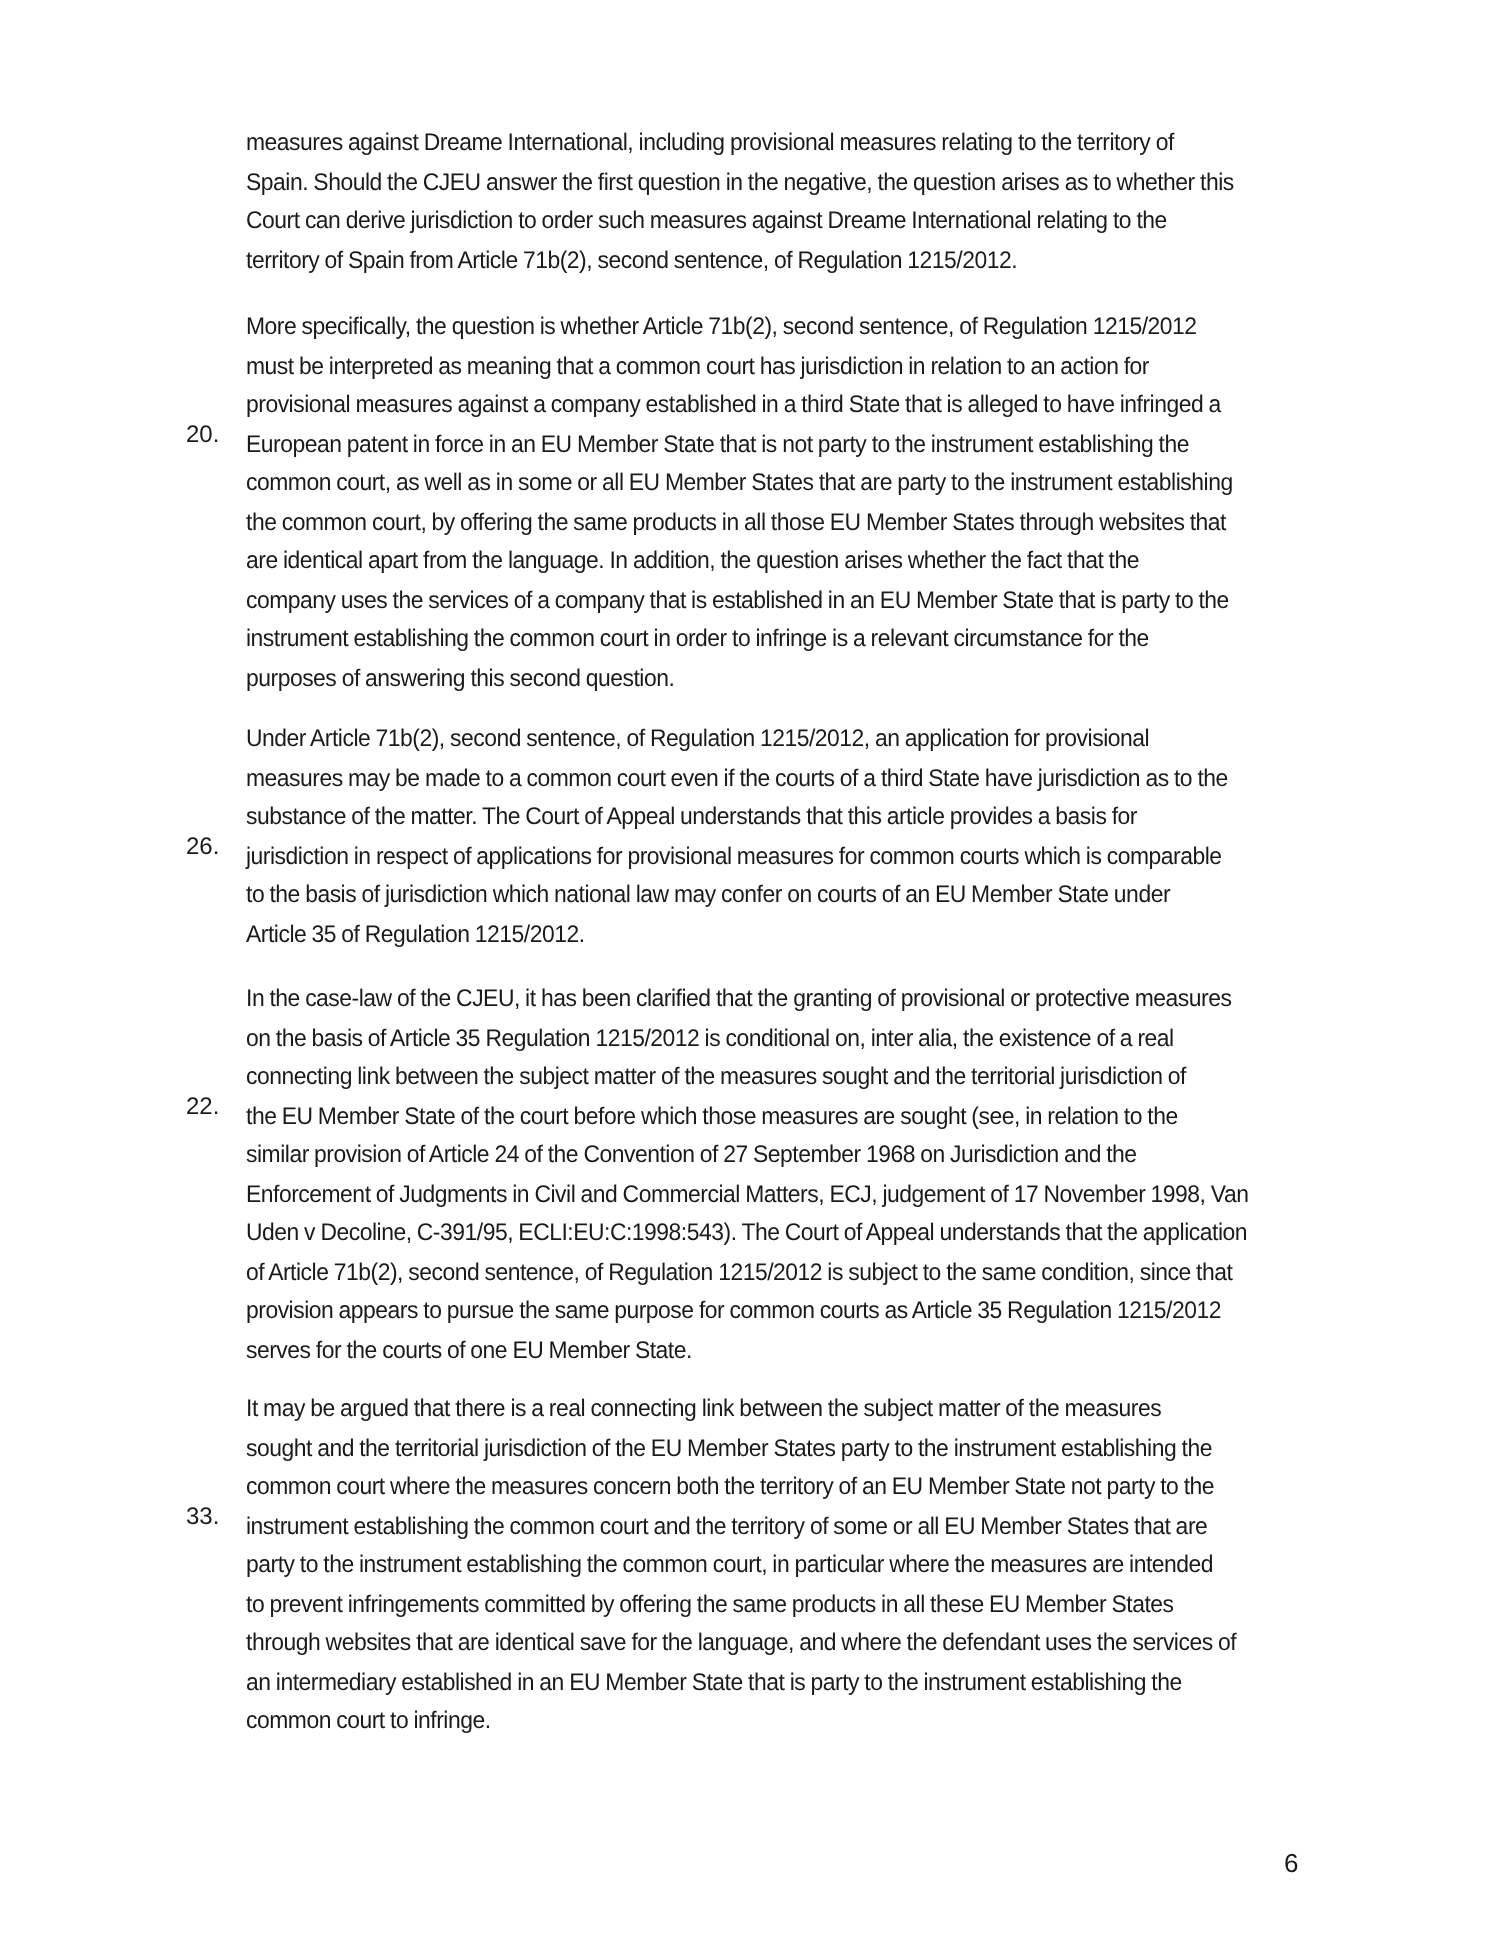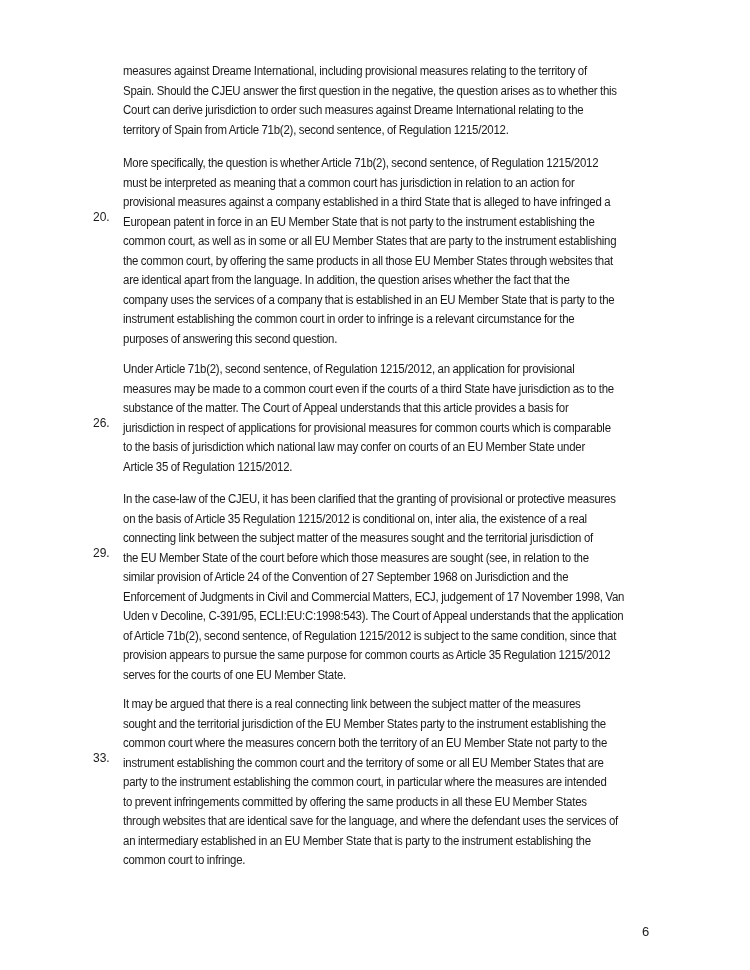--- a/index.html
+++ b/index.html
@@ -98,21 +98,21 @@
       <span class="line" style="transform: scaleX(0.9536);">Under Article 71b(2), second sentence, of Regulation 1215/2012, an application for provisional</span>
       <span class="line" style="transform: scaleX(0.9536);">measures may be made to a common court even if the courts of a third State have jurisdiction as to the</span>
       <span class="line" style="transform: scaleX(0.9536);">substance of the matter. The Court of Appeal understands that this article provides a basis for</span>
       <span class="line" style="transform: scaleX(0.9536);">jurisdiction in respect of applications for provisional measures for common courts which is comparable</span>
       <span class="line" style="transform: scaleX(0.9536);">to the basis of jurisdiction which national law may confer on courts of an EU Member State under</span>
       <span class="line" style="transform: scaleX(0.9536);">Article 35 of Regulation 1215/2012.</span>
     </div>
   </div>
 
   <div class="para" style="top:490px;">
-    <span class="num">29.</span>
+    <span class="num">22.</span>
     <div class="body">
       <span class="line" style="transform: scaleX(0.9536);">In the case-law of the CJEU, it has been clarified that the granting of provisional or protective measures</span>
       <span class="line" style="transform: scaleX(0.9536);">on the basis of Article 35 Regulation 1215/2012 is conditional on, inter alia, the existence of a real</span>
       <span class="line" style="transform: scaleX(0.9536);">connecting link between the subject matter of the measures sought and the territorial jurisdiction of</span>
       <span class="line" style="transform: scaleX(0.9536);">the EU Member State of the court before which those measures are sought (see, in relation to the</span>
       <span class="line" style="transform: scaleX(0.9536);">similar provision of Article 24 of the Convention  of 27 September 1968 on Jurisdiction and the</span>
       <span class="line" style="transform: scaleX(0.9536);">Enforcement of Judgments in Civil and Commercial Matters, ECJ, judgement of 17 November 1998, Van</span>
       <span class="line" style="transform: scaleX(0.9536);">Uden v Decoline, C-391/95, ECLI:EU:C:1998:543). The Court of Appeal understands that the application</span>
       <span class="line" style="transform: scaleX(0.9536);">of Article 71b(2), second sentence, of Regulation 1215/2012 is subject to the same condition, since that</span>
       <span class="line" style="transform: scaleX(0.9536);">provision appears to pursue the same purpose for common courts as Article 35 Regulation 1215/2012</span>

